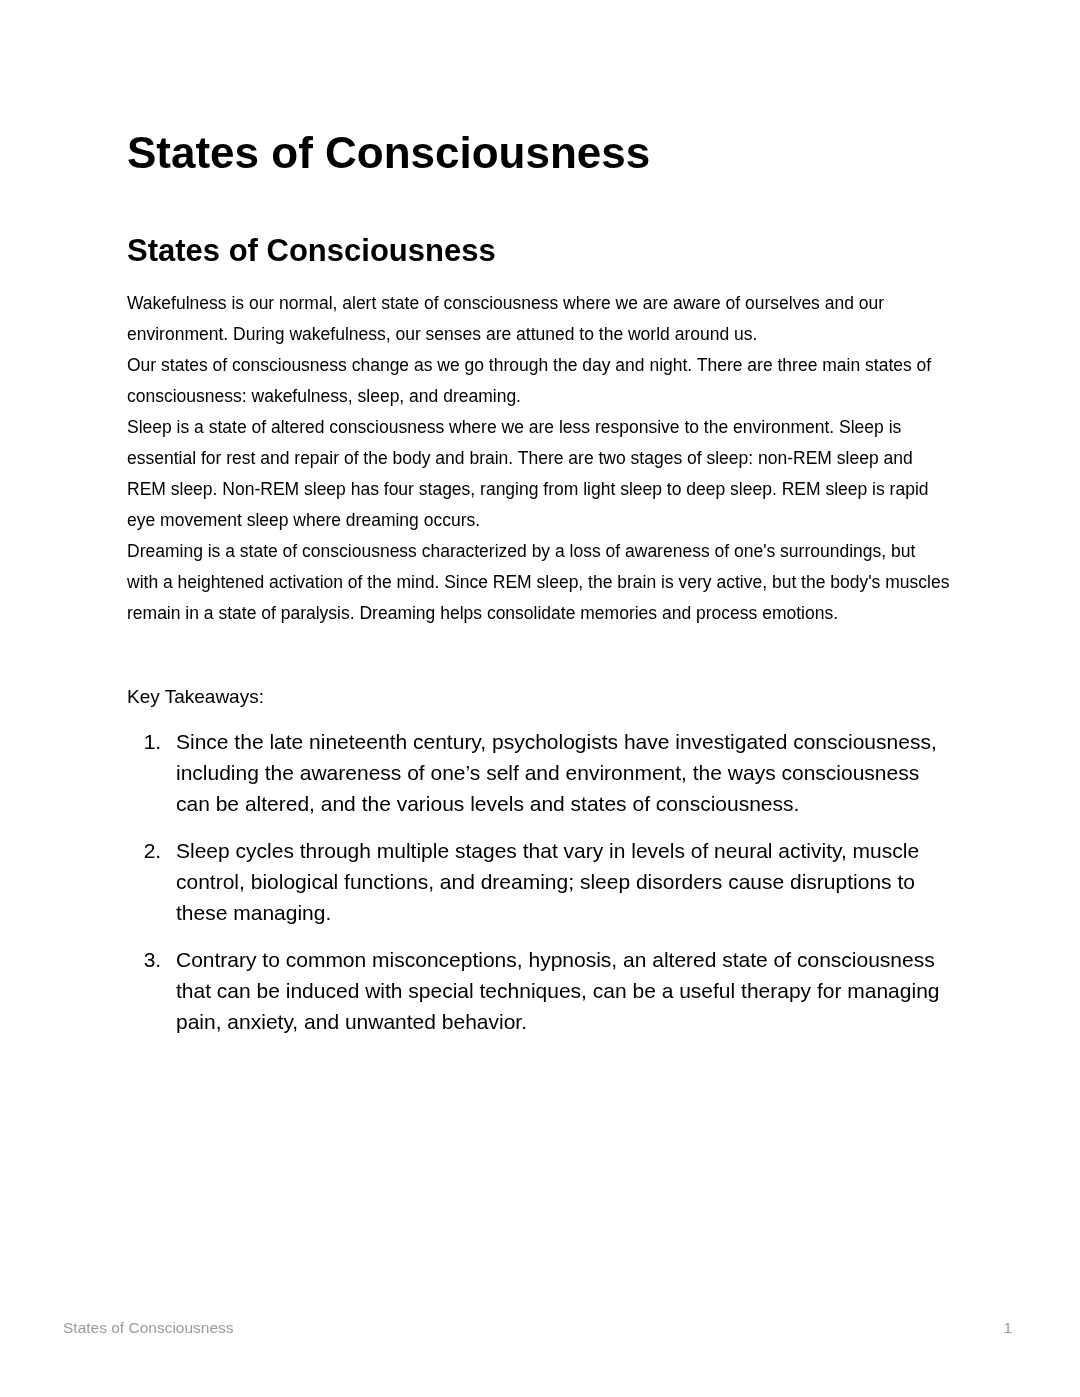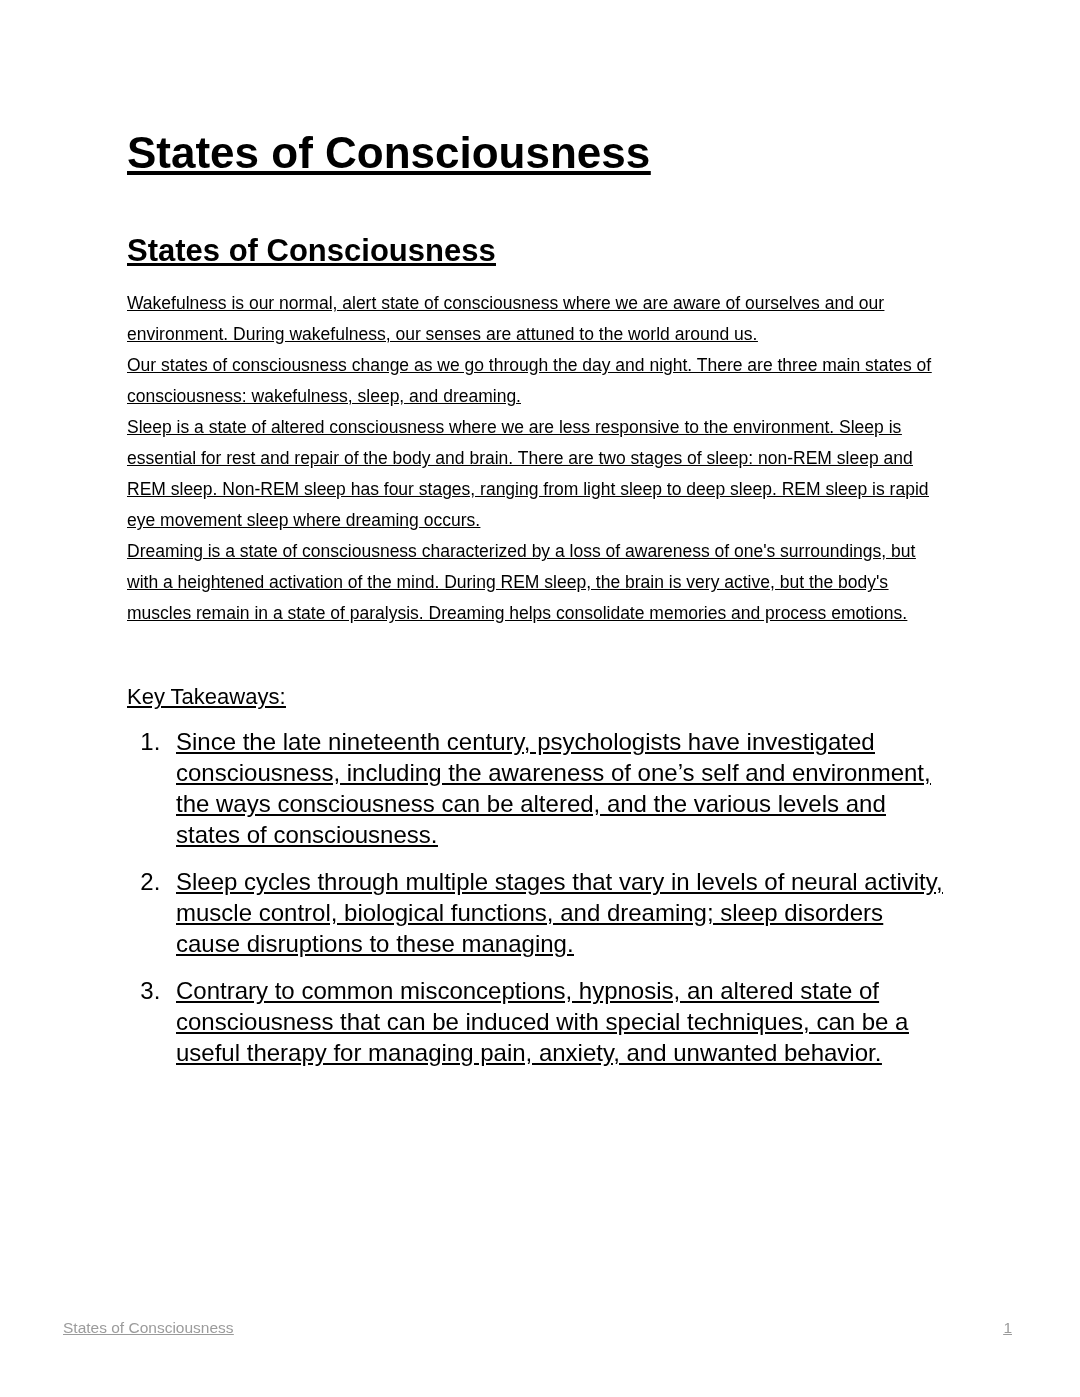--- a/index.html
+++ b/index.html
@@ -1,15 +1,15 @@
 <!DOCTYPE html>
 <html><head>
 <meta charset="utf-8">
 <style>
-  * { box-sizing: border-box; text-decoration: underline; }
+  * { box-sizing: border-box; }
   html, body {
     margin: 0;
     padding: 0;
     background: #ffffff;
   }
   body {
     font-family: "Liberation Sans", "DejaVu Sans", sans-serif;
     color: #000000;
   }
   .page {
@@ -36,27 +36,27 @@
     line-height: 1.15;
     font-weight: 700;
   }
   .body-text p {
     margin: 0;
     font-size: 17.5px;
     line-height: 31px;
   }
   p.takeaways-label {
     margin: 52px 0 0 0;
-    font-size: 22px;
+    font-size: 19px;
     line-height: 31px;
   }
   ol.takeaways-list {
     margin: 14px 0 0 0;
     padding-left: 40px;
-    font-size: 24px;
+    font-size: 21px;
     line-height: 31px;
   }
   ol.takeaways-list li {
     margin: 0 0 16px 0;
     padding-left: 9px;
   }
   .footer {
     position: absolute;
     left: 63px;
     right: 68px;
@@ -76,21 +76,21 @@
   <div class="content">
 
     <h1 class="doc-title">States of Consciousness</h1>
 
     <h2 class="section-heading">States of Consciousness</h2>
 
     <div class="body-text">
       <p>Wakefulness is our normal, alert state of consciousness where we are aware of ourselves and our environment. During wakefulness, our senses are attuned to the world around us.</p>
       <p>Our states of consciousness change as we go through the day and night. There are three main states of consciousness: wakefulness, sleep, and dreaming.</p>
       <p>Sleep is a state of altered consciousness where we are less responsive to the environment. Sleep is essential for rest and repair of the body and brain. There are two stages of sleep: non-REM sleep and REM sleep. Non-REM sleep has four stages, ranging from light sleep to deep sleep. REM sleep is rapid eye movement sleep where dreaming occurs.</p>
-      <p>Dreaming is a state of consciousness characterized by a loss of awareness of one's surroundings, but with a heightened activation of the mind. During REM sleep, the brain is very active, but the body's muscles remain in a state of paralysis. Dreaming helps consolidate memories and process emotions.</p>
+      <p>Dreaming is a state of consciousness characterized by a loss of awareness of one's surroundings, but with a heightened activation of the mind. Since REM sleep, the brain is very active, but the body's muscles remain in a state of paralysis. Dreaming helps consolidate memories and process emotions.</p>
     </div>
 
     <p class="takeaways-label">Key Takeaways:</p>
 
     <ol class="takeaways-list">
       <li>Since the late nineteenth century, psychologists have investigated consciousness, including the awareness of one’s self and environment, the ways consciousness can be altered, and the various levels and states of consciousness.</li>
       <li>Sleep cycles through multiple stages that vary in levels of neural activity, muscle control, biological functions, and dreaming; sleep disorders cause disruptions to these managing.</li>
       <li>Contrary to common misconceptions, hypnosis, an altered state of consciousness that can be induced with special techniques, can be a useful therapy for managing pain, anxiety, and unwanted behavior.</li>
     </ol>
 

